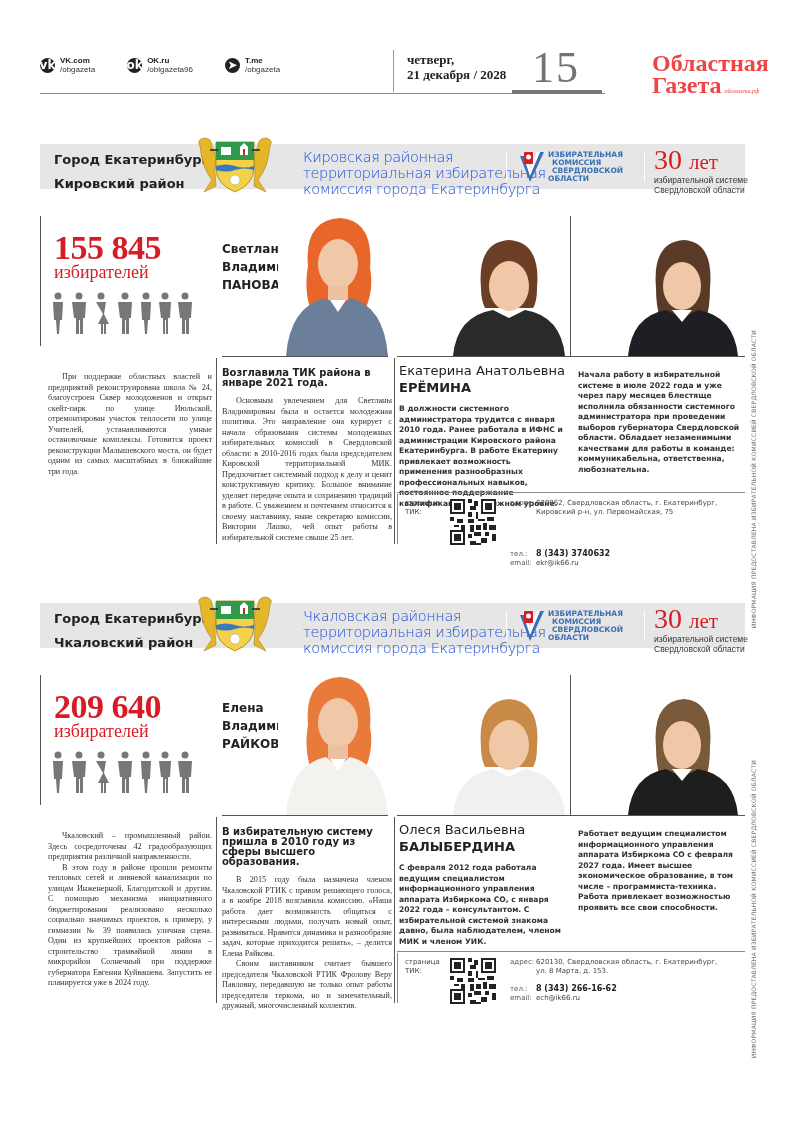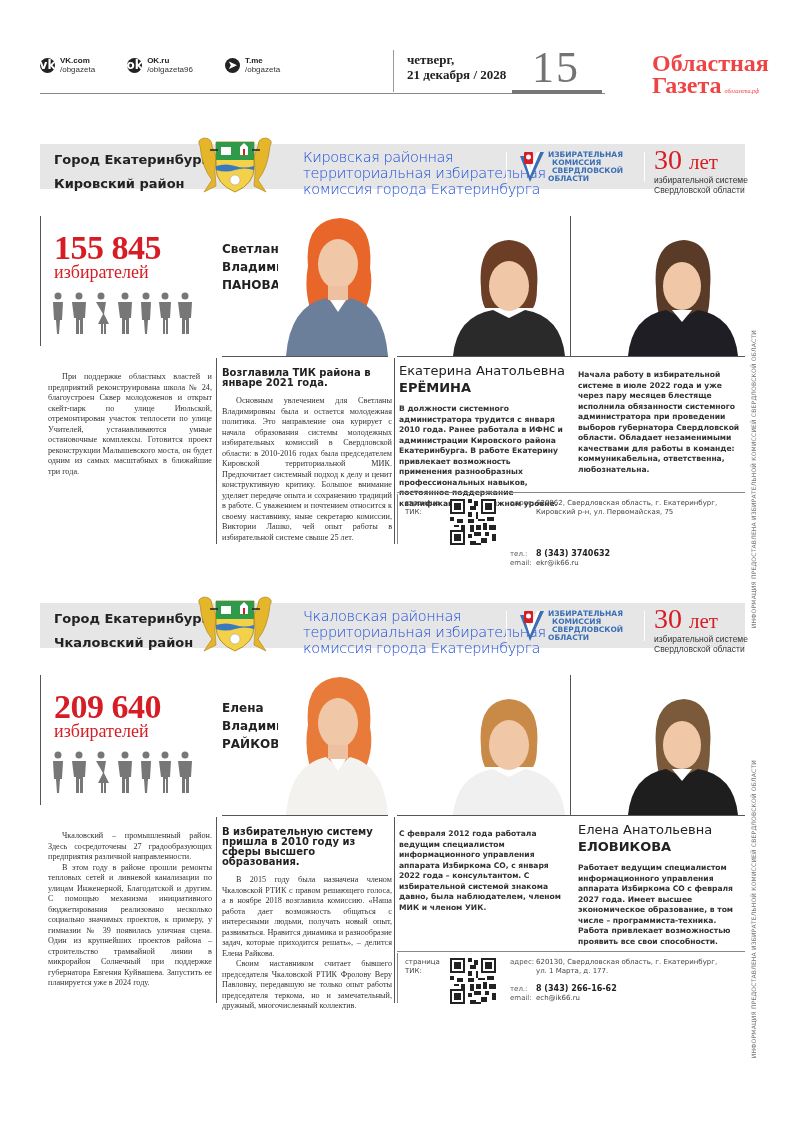--- a/index.html
+++ b/index.html
@@ -342,58 +342,58 @@
     <rect width="122" height="118" fill="#fff"></rect>
     <path d="M34 50 q-4 -46 28 -48 q30 2 26 48 q0 20 -4 30 h-46 q-4 -12 -4 -30z" fill="#7a5a3a"></path>
     <ellipse cx="60" cy="48" rx="19" ry="24" fill="#f0c8a8"></ellipse>
     <path d="M6 118 q4 -40 38 -46 l16 8 l16 -8 q36 6 40 46z" fill="#1e1e1e"></path>
     <path d="M50 72 l10 12 l10 -12" fill="#fff"></path>
   </svg>
   <div class="abs vrule" style="left:570px; top:675px; height:140px;"></div>
   <div class="abs hrule" style="left:397px; top:815px; width:348px;"></div>
 
   <div class="abs body-text" style="left:48px; top:831px; width:164px;">
-    <p>Чкаловский – промышленный район. Здесь сосредоточены 27 градообразующих предприятия различной направленности.</p>
+    <p>Чкаловский – промышленный район. Здесь сосредоточены 42 градообразующих предприятия различной направленности.</p>
     <p>В этом году в районе прошли ремонты тепловых сетей и ливневой канализации по улицам Инженерной, Благодатской и другим. С помощью механизма инициативного бюджетирования реализовано несколько социально значимых проектов, к примеру, у гимназии № 39 появилась уличная сцена. Один из крупнейших проектов района – строительство трамвайной линии в микрорайон Солнечный при поддержке губернатора Евгения Куйвашева. Запустить ее планируется уже в 2024 году.</p>
   </div>
   <div class="abs vrule" style="left:216px; top:817px; height:186px;"></div>
   <div class="abs" style="left:222px; top:827px; width:170px;">
     <div class="lead-intro">В избирательную систему пришла в 2010 году из сферы высшего образования.</div>
     <div class="body-text" style="margin-top:8px;">
       <p>В 2015 году была назначена членом Чкаловской РТИК с правом решающего голоса, а в ноябре 2018 возглавила комиссию. «Наша работа дает возможность общаться с интересными людьми, получать новый опыт, развиваться. Нравится динамика и разнообразие задач, которые приходится решать», – делится Елена Райкова.</p>
       <p>Своим наставником считает бывшего председателя Чкаловской РТИК Фролову Веру Павловну, передавшую не только опыт работы председателя теркома, но и замечательный, дружный, многочисленный коллектив.</p>
     </div>
   </div>
   <div class="abs vrule" style="left:394px; top:817px; height:186px;"></div>
 
   <div class="abs" style="left:399px; top:821px; width:166px;">
+    <div class="member-name"><span>Олеся Васильевна</span><b>БАЛЫБЕРДИНА</b></div>
     <div class="member-bio" style="margin-top:8px;">С февраля 2012 года работала ведущим специалистом информационного управления аппарата Избиркома СО, с января 2022 года – консультантом. С избирательной системой знакома давно, была наблюдателем, членом МИК и членом УИК.</div>
   </div>
   <div class="abs" style="left:578px; top:821px; width:168px;">
-    <div class="member-name"><span>Елена Анатольевна</span><b>ЕЛОВИКОВА</b></div>
     <div class="member-bio" style="margin-top:8px;">Работает ведущим специалистом информационного управления аппарата Избиркома СО с февраля 2027 года. Имеет высшее экономическое образование, в том числе – программиста-техника. Работа привлекает возможностью проявить все свои способности.</div>
   </div>
   <div class="abs hrule" style="left:397px; top:951px; width:348px; background:#888;"></div>
 
   <div class="abs contact" style="left:405px; top:958px;">
     <div>страница</div>
     <div>ТИК:</div>
   </div>
   <svg class="abs qr" style="left:450px; top:958px;" viewBox="0 0 21 21" shape-rendering="crispEdges">
     <rect width="21" height="21" fill="#fff"></rect>
     <g fill="#222">
       <path d="M0 0h7v7h-7z M1 1v5h5v-5z M2 2h3v3h-3z"></path>
       <path d="M14 0h7v7h-7z M15 1v5h5v-5z M16 2h3v3h-3z"></path>
       <path d="M0 14h7v7h-7z M1 15v5h5v-5z M2 16h3v3h-3z"></path>
       <path d="M8 0h2v2h-2z M11 1h2v2h-2z M9 3h3v2h-3z M8 6h2v2h-2z M12 6h1v3h-1z M8 9h3v2h-3z M13 9h3v1h-3z M17 8h3v2h-3z M0 8h2v2h-2z M3 9h3v2h-3z M2 12h2v1h-2z M5 12h2v2h-2z M9 12h2v3h-2z M12 12h2v2h-2z M15 11h2v3h-2z M18 12h3v2h-3z M8 16h2v2h-2z M11 15h3v2h-3z M16 15h2v2h-2z M19 16h2v3h-2z M9 19h3v2h-3z M14 18h3v2h-3z M12 20h2v1h-2z"></path>
     </g>
   </svg>
   <div class="abs contact" style="left:510px; top:958px;">
     <div><span class="lbl">адрес:</span><span>620130, Свердловская область, г. Екатеринбург,</span></div>
-    <div><span class="lbl"></span><span>ул. 1 Марта, д. 177.</span></div>
+    <div><span class="lbl"></span><span>ул. 8 Марта, д. 153.</span></div>
   </div>
   <div class="abs contact" style="left:510px; top:984px;">
     <div><span class="lbl">тел.:</span><b>8 (343) 266-16-62</b></div>
     <div><span class="lbl">email:</span><span>ech@ik66.ru</span></div>
   </div>
   <div class="abs vrule" style="left:397px; top:953px; height:50px; background:#888;"></div>
 </div>
 
 <div class="abs side-note" style="left:750px; top:330px;">ИНФОРМАЦИЯ ПРЕДОСТАВЛЕНА ИЗБИРАТЕЛЬНОЙ КОМИССИЕЙ СВЕРДЛОВСКОЙ ОБЛАСТИ</div>
 <div class="abs side-note" style="left:750px; top:760px;">ИНФОРМАЦИЯ ПРЕДОСТАВЛЕНА ИЗБИРАТЕЛЬНОЙ КОМИССИЕЙ СВЕРДЛОВСКОЙ ОБЛАСТИ</div>

